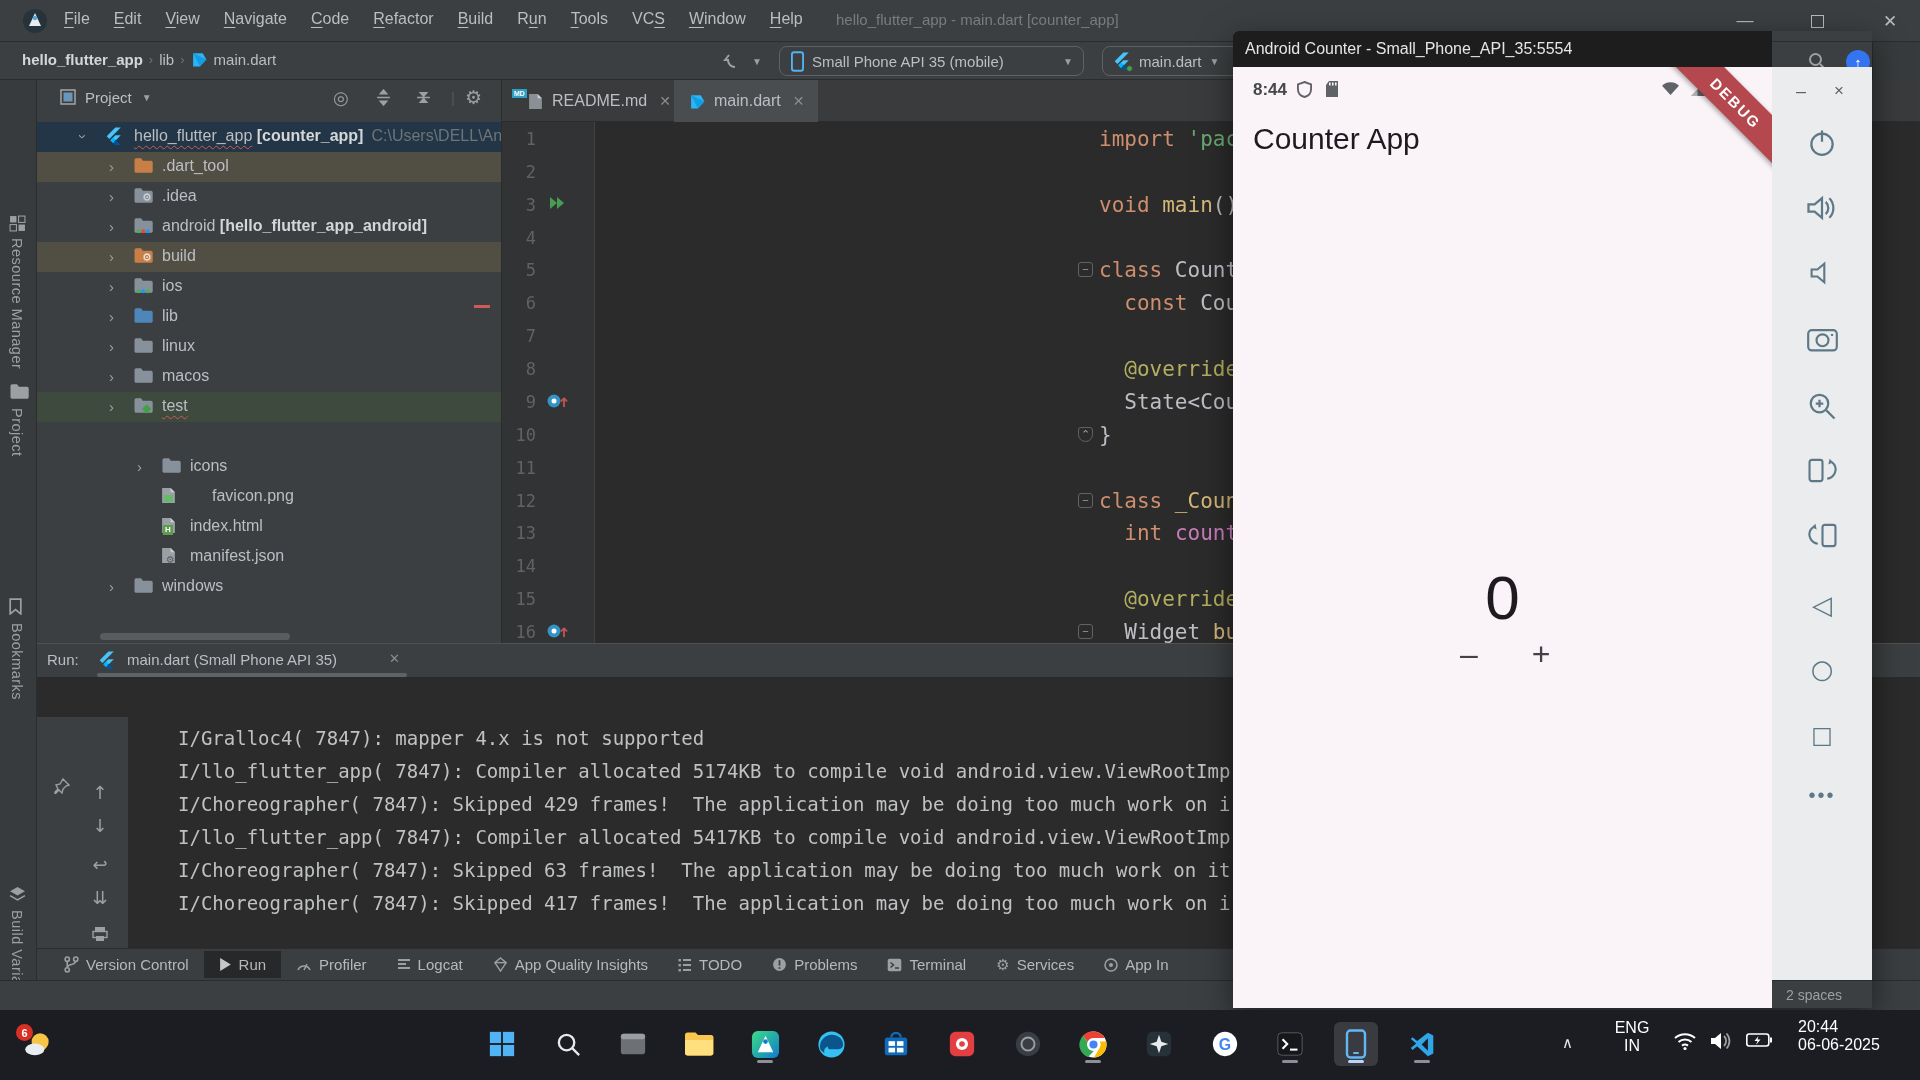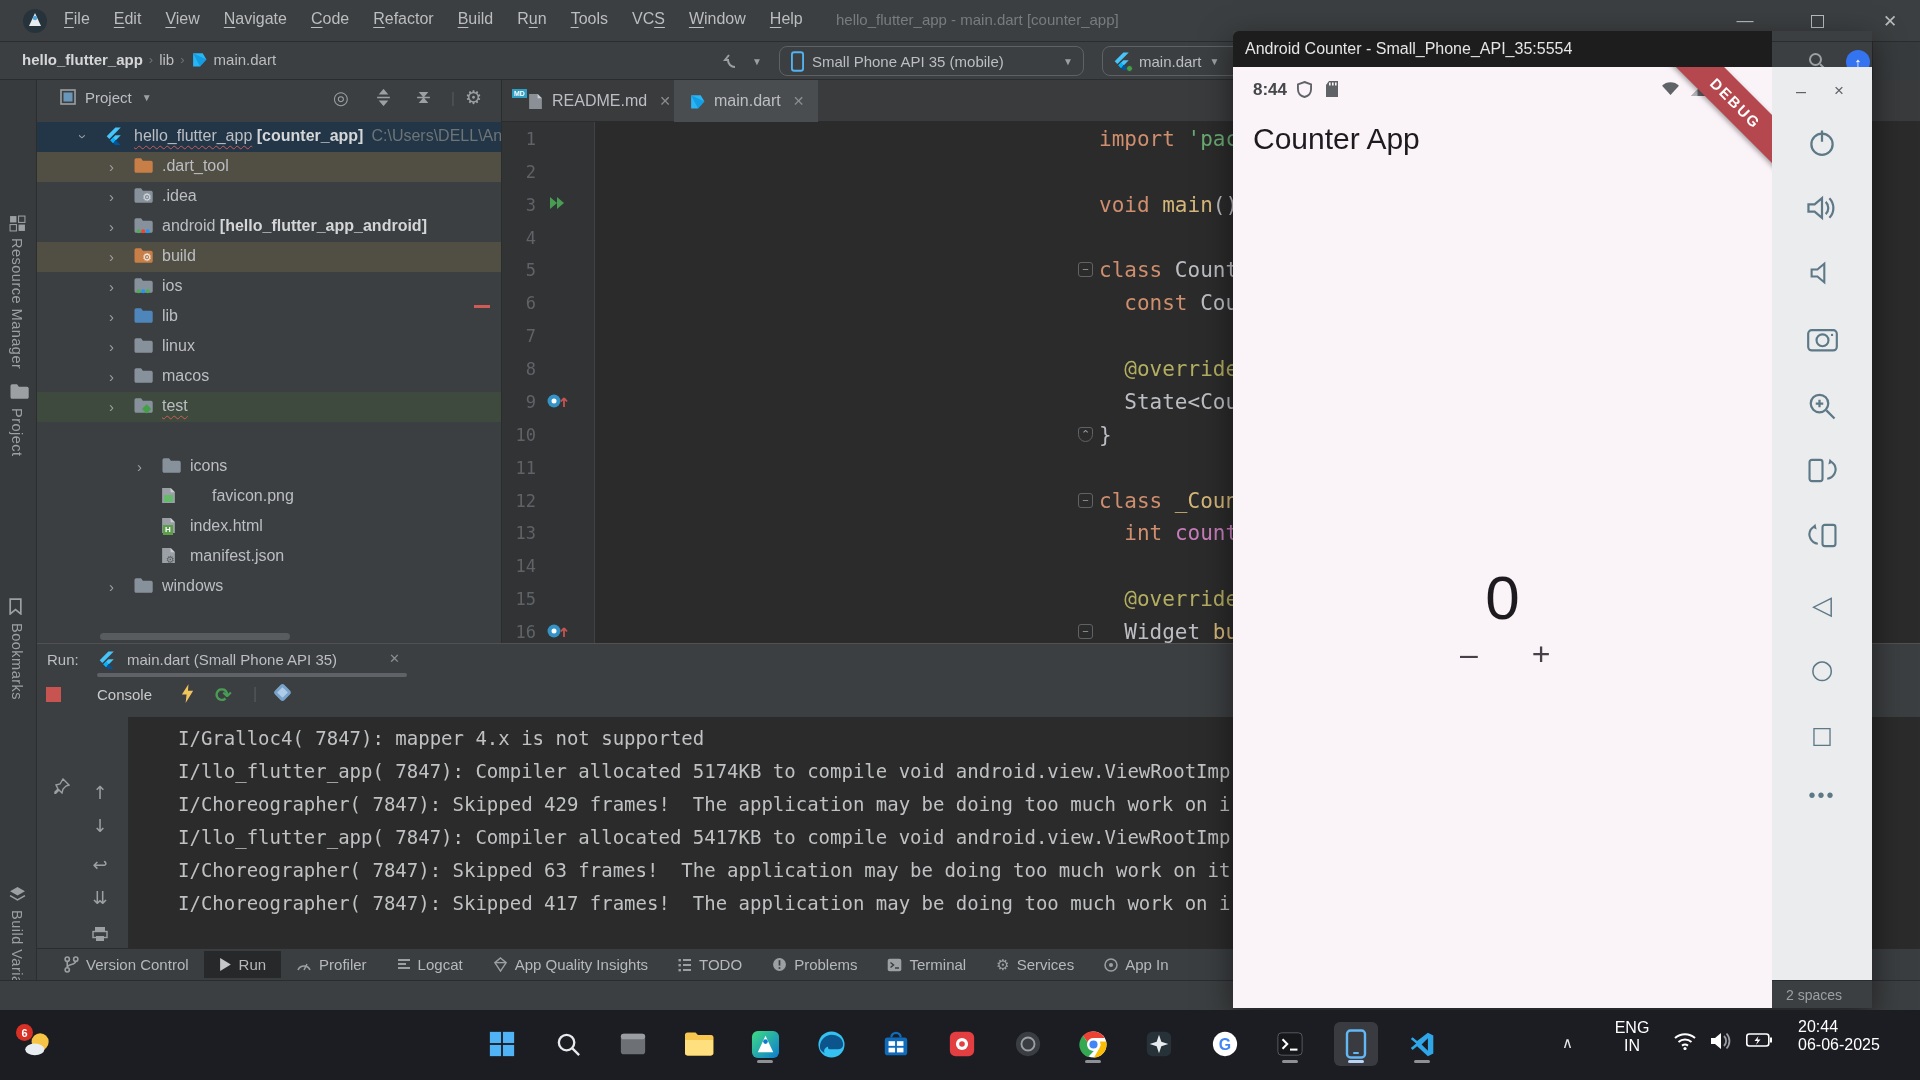--- a/index.html
+++ b/index.html
@@ -506,37 +506,20 @@
             <polygon points="9.2,0.5 1.5,8.2 3.9,10.6 14,0.5" fill="#47c5fb"></polygon>
             <polygon points="9.2,7.4 4.8,11.8 7.2,14.2 9.2,12.2 14,7.4" fill="#47c5fb"></polygon>
             <polygon points="7.2,14.2 9.2,16.2 14,16.2 9.2,11.4" fill="#00569e"></polygon>
             <polygon points="4.8,11.8 7.2,9.4 9.2,11.4 7.2,14.2" fill="#00b5f8"></polygon>
           </svg>
         </span>
       <span style="position:absolute;left:90px;top:7px;font-size:15px;color:#bcbec4;">main.dart (Small Phone API 35)</span>
       <span style="position:absolute;left:352px;top:7px;color:#8b8e90;font-size:13px;">✕</span>
       <div style="position:absolute;left:60px;top:29px;width:310px;height:4px;border-radius:2px;background:#5f6367;"></div>
     </div>
-    <div class="run-tools">
-      <span style="position:absolute;left:9px;top:10px;width:15px;height:15px;background:#c75450;"></span>
-      <span style="position:absolute;left:60px;top:9px;font-size:15px;color:#c8cacb;">Console</span>
-      <span class="ic" style="position:absolute;left:143px;top:6px;">
-        <svg viewBox="0 0 16 22" width="15" height="21">
-            <polygon points="9,1 2,12 7,12 6,21 14,8 8.5,8" fill="#f2c55c"></polygon>
-          </svg>
-      </span>
-      <span class="ic g" style="position:absolute;left:178px;top:6px;font-size:20px;color:#499c54;font-weight:bold;">⟳</span>
-      <span style="position:absolute;left:216px;top:8px;color:#55585a;">|</span>
-      <span class="ic" style="position:absolute;left:236px;top:6px;">
-        <svg viewBox="0 0 20 20" width="19" height="19">
-            <rect x="3" y="3" width="14" height="14" rx="3" transform="rotate(45 10 10)" fill="#7aa3cc"></rect>
-            <rect x="6" y="6" width="8" height="8" transform="rotate(45 10 10)" fill="#aecbe8"></rect>
-          </svg>
-      </span>
-    </div>
     <div class="run-rail" id="run-rail">
         <span class="railbtn" style="left:12px;top:56px;">
           <svg viewBox="0 0 16 16" width="16" height="16">
             <path d="M9 1l6 6-3 1-3 3-1 4-3-3-4 4 0-2 3-3-2-4 4-1z" fill="none" stroke="#9da0a2" stroke-width="1.4"></path>
           </svg>
         </span>
         <span class="railbtn" style="top:62px;">
           <span class="g">↑</span>
         </span>
         <span class="railbtn" style="top:95px;">

